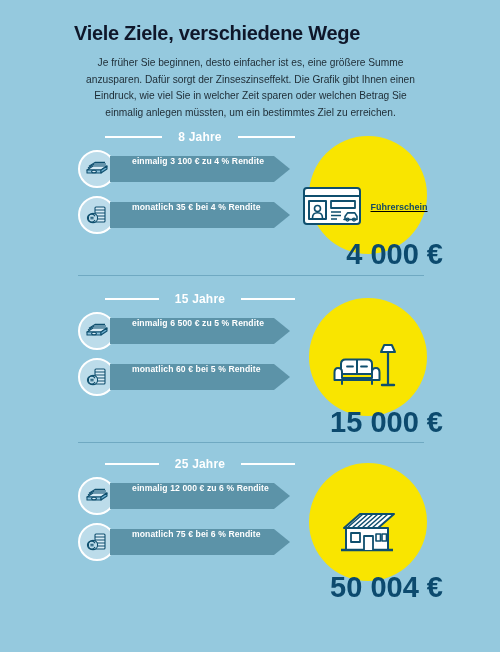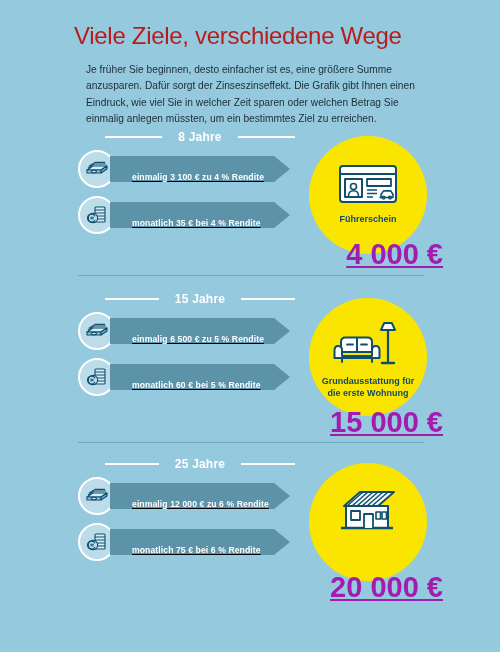--- a/index.html
+++ b/index.html
@@ -11,33 +11,34 @@
     position:relative;
   }
   .page{
     position:absolute; inset:0;
     padding:0;
   }
 
   
   .header{ position:absolute; left:74px; top:22px; width:350px; }
   .title{
-    font-size:24px;
-    font-weight:normal;
-    color:#b91c1c;
+    font-size:20px;
+    font-weight:bold;
+    color:#0f172a;
     letter-spacing:-0.3px;
     line-height:1.15;
     margin:0 0 10px 0;
   }
   .intro{
     font-size:10.2px;
     color:#1d2b34;
     line-height:1.62;
-    margin:12px;
+    margin:4px;
     width:345px;
+    text-align:center;
   }
 
   
   .section{ position:absolute; left:0; width:500px; }
   .sec1{ top:128px; }
   .sec2{ top:290px; }
   .sec3{ top:455px; }
 
   
   .year-row{
@@ -65,52 +66,53 @@
   .badge svg{ display:block; }
 
   
   .banner{
     position:absolute;
     left:110px;
     width:180px; height:26px;
     background:#5c93a8;
     -webkit-clip-path: polygon(0 0, calc(100% - 16px) 0, 100% 50%, calc(100% - 16px) 100%, 0 100%);
     clip-path: polygon(0 0, calc(100% - 16px) 0, 100% 50%, calc(100% - 16px) 100%, 0 100%);
-    display:flex; align-items:flex-end;text-decoration:underline;
+    display:flex; align-items:flex-start;
   }
   .banner.a1{ top:28px; }
   .banner.a2{ top:74px; }
   .banner span{
     color:#ffffff; font-size:8.6px; font-weight:bold;
     padding-left:22px; white-space:nowrap; letter-spacing:0.1px;
   }
 
   
   .circle{
     position:absolute;
     left:309px; top:8px;
     width:118px; height:118px; border-radius:50%;
     background:#f9e500;
-    display:flex; flex-direction:column;
-    align-items:center; justify-content:flex-start;
+    display:flex; flex-direction:row;
+    align-items:center; justify-content:center;
     box-sizing:border-box;
     padding-top:22px;
+    text-decoration:underline;
   }
   .circle .glyph{ height:52px; display:flex; align-items:center; justify-content:center; }
   .circle .cap{
     margin-top:4px;
     font-size:9px; font-weight:bold; color:#134a63;
     text-align:center; line-height:1.28; padding:0 8px;
   }
 
   
   .amount{
     position:absolute; right:57px; top:110px;
-    font-size:29px; font-weight:bold; color:#a21caf;
-    letter-spacing:0px; white-space:nowrap;text-decoration:underline;
+    font-size:29px; font-weight:bold; color:#0c4a6e;
+    letter-spacing:0px; white-space:nowrap;
   }
   .sec2 .amount{ top:116px;text-align:right; }
   .sec3 .amount{ top:116px; }
 
   
   .divider{
     position:absolute; left:78px; width:346px; height:1px;
     background:#6fa9c2;
   }
   .d1{ top:275px; }
@@ -242,21 +244,20 @@
             <path d="M51 43 h12" stroke-width="2.4"></path>
 
             <path d="M10 22 c0-3 2-4.5 4.5-4.5 h22 c2.5 0 4.5 1.5 4.5 4.5 v10 h-31 Z" fill="#ffffff"></path>
             <path d="M26 18 V32"></path>
             <path d="M7 26 c2.6 0 4 1.6 4 4 v6 h30 v-6 c0-2.4 1.4-4 4-4 c2.4 0 3.5 1.8 3.5 4.5 V38 h-45 v-7.5 c0-2.7 1.1-4.5 3.5-4.5 Z" fill="#ffffff"></path>
             <path d="M11 38 v4 M41 38 v4" stroke-width="2"></path>
             <path d="M16 24.5 h6 M30 24.5 h6" stroke-width="1.8"></path>
           </g>
         </svg>
       </div>
-      <div class="cap">Grundausstattung für die erste Wohnung</div>
     </div>
 
     <div class="amount">15 000 €</div>
   </div>
 
   <div class="divider d2"></div>
 
   <div class="section sec3">
 
     <div class="year-row">
@@ -313,16 +314,16 @@
 
             <path d="M32 42 V28 h9 v14" stroke-width="1.8" fill="#ffffff"></path>
 
             <rect x="44" y="26" width="4.5" height="7" fill="#ffffff" stroke-width="1.6"></rect>
             <rect x="50" y="26" width="4.5" height="7" fill="#ffffff" stroke-width="1.6"></rect>
           </g>
         </svg>
       </div>
     </div>
 
-    <div class="amount">20 000 €</div>
+    <div class="amount">50 004 €</div>
   </div>
 
 </div>
 
 </body></html>

